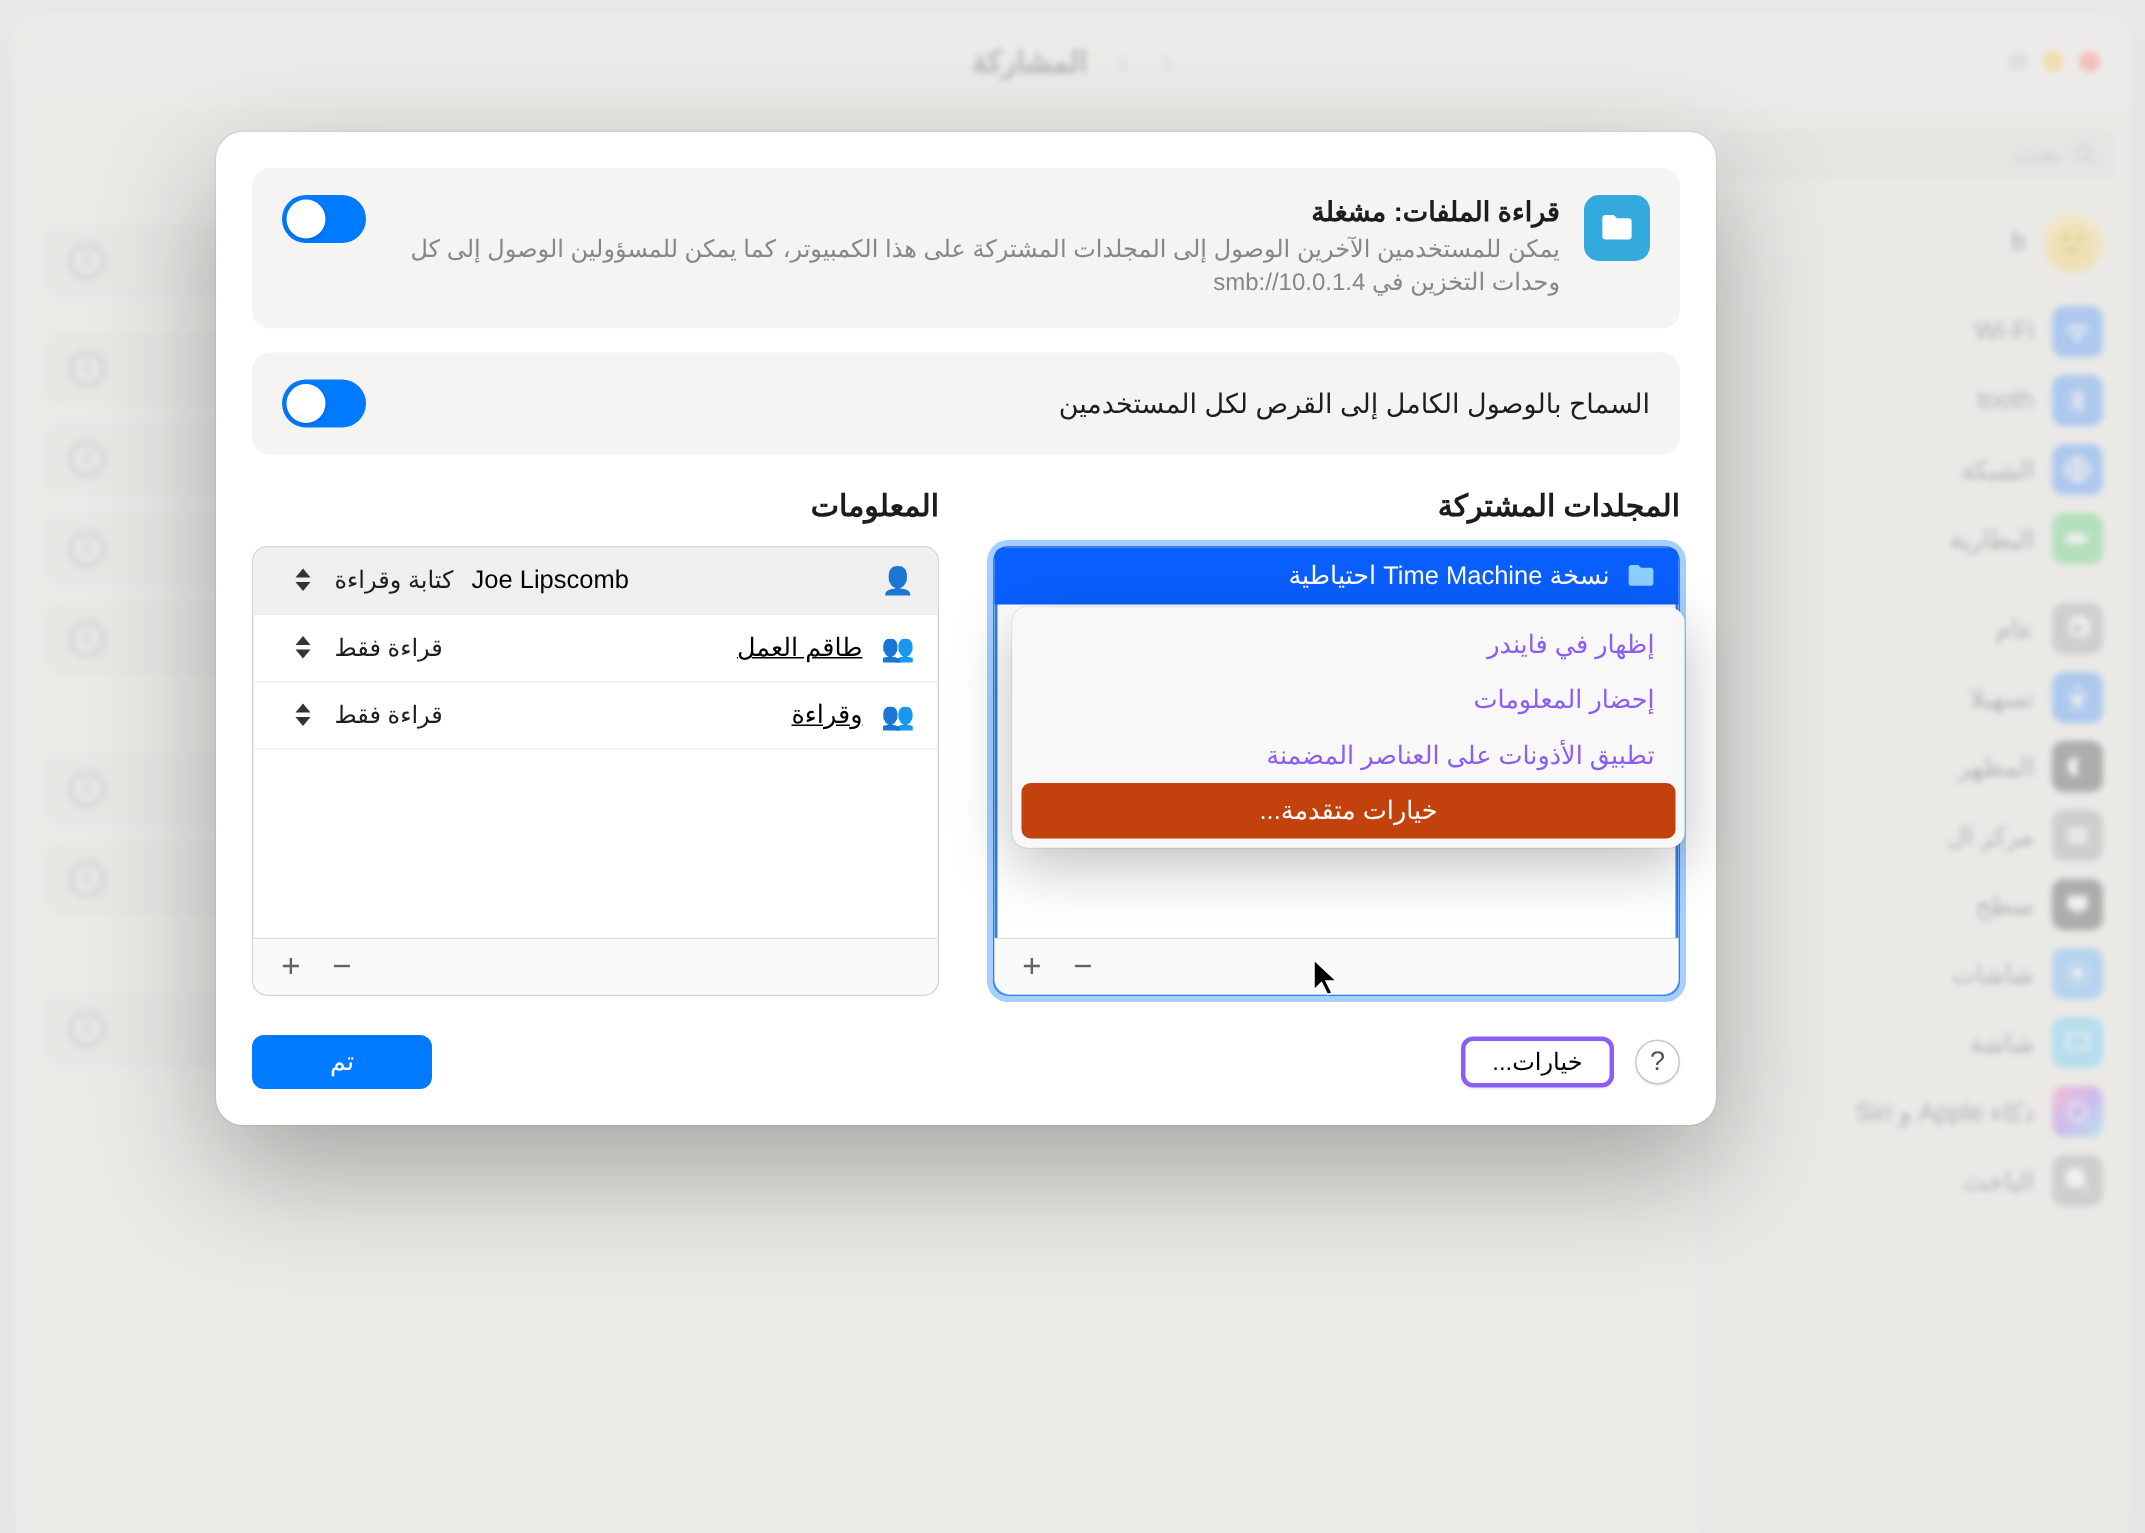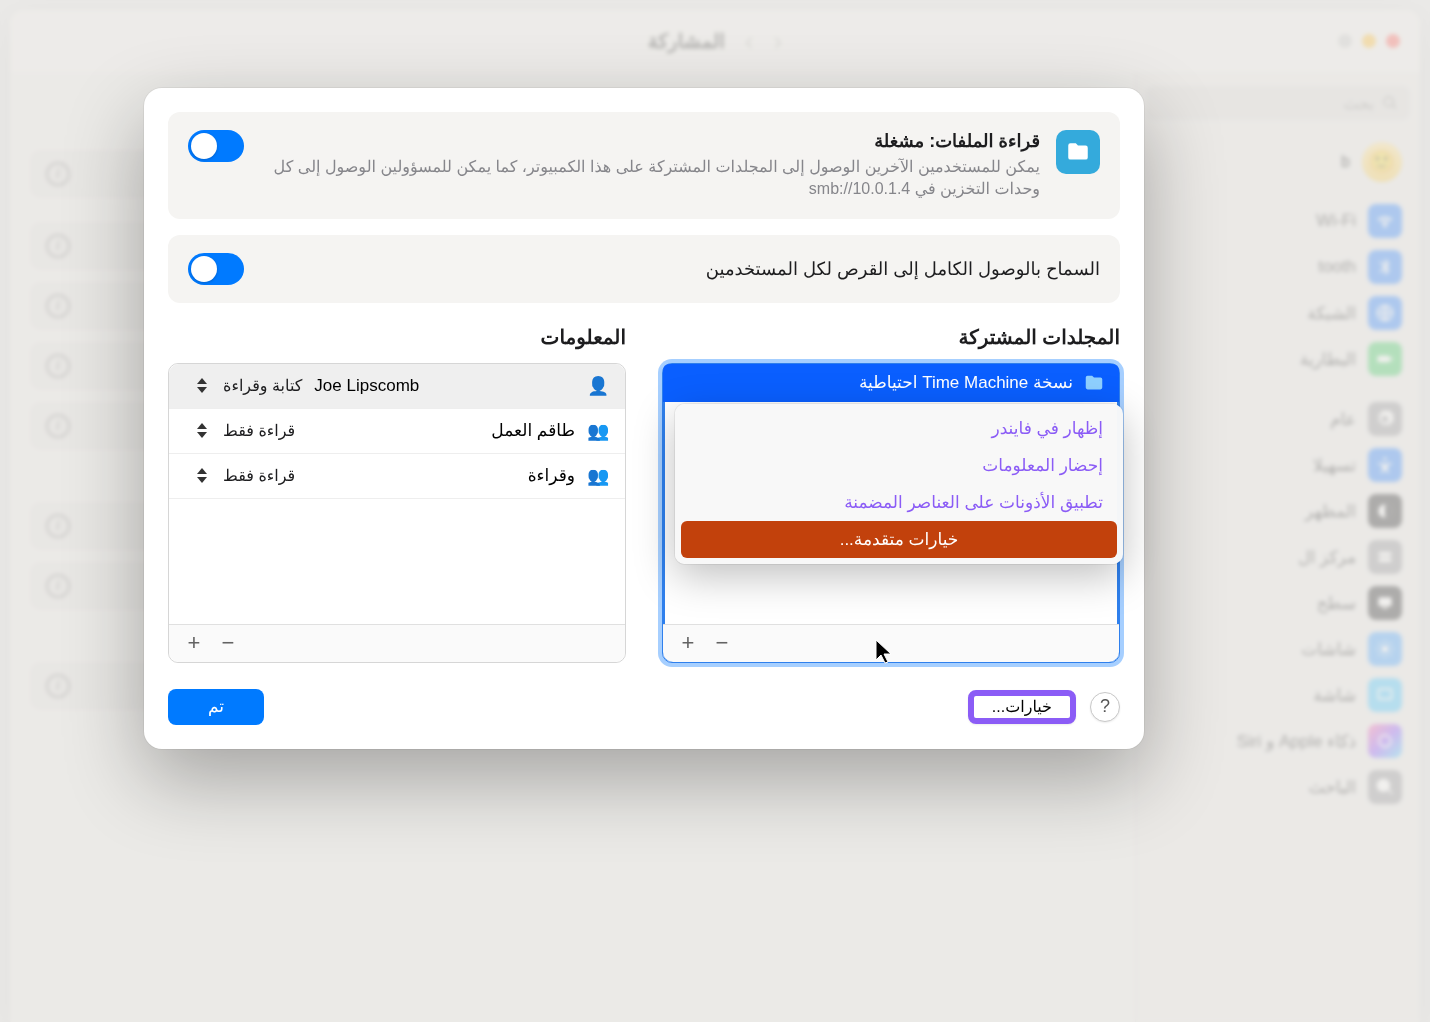--- a/index.html
+++ b/index.html
@@ -216,21 +216,21 @@
 .folder-row svg { width: 22px; height: 22px; fill: #8fd0ff; }
 .user-row {
   display: flex; align-items: center; gap: 12px;
   padding: 10px 14px;
   font-size: 17px;
   border-bottom: 1px solid #eee;
 }
 .user-row:first-child { background: #efefef; border-radius: 10px 10px 0 0; }
 .user-row .uicon { width: 24px; display:flex; justify-content:center; font-size: 18px; color: #1d1d1f; }
 .user-row .uname { flex: 1; text-align: left; direction: ltr; }
-.user-row .uname.ar { text-align: right; direction: rtl; }
+.user-row .uname.ar { text-align: right; direction: rtl; text-decoration: underline; }
 .user-row .perm { font-size: 16px; color: #1d1d1f; }
 .stepper {
   width: 18px; height: 24px;
   display: flex; flex-direction: column; align-items:center; justify-content:center;
   margin-left: 10px;
 }
 .stepper::before, .stepper::after {
   content:''; width:0; height:0;
   border-left: 5px solid transparent;
   border-right: 5px solid transparent;
@@ -286,29 +286,29 @@
 }
 .mf-right { display: flex; align-items:center; gap: 14px; }
 .help-btn {
   width: 30px; height: 30px; border-radius: 50%;
   background: #fff; border: 1px solid #c8c8c8;
   display:flex; align-items:center; justify-content:center;
   font-size: 18px; color: #555; cursor:pointer;
   box-shadow: 0 1px 2px rgba(0,0,0,.08);
 }
 .options-btn {
-  background: #fff; border: 6px solid #8b5cf6;
+  background: #fff; border: 3px solid #8b5cf6;
   border-radius: 8px; height: 34px;
   padding: 0 18px; font-size: 16px; cursor:pointer;
   box-shadow: 0 1px 2px rgba(0,0,0,.08);
 }
 .done-btn {
   background: #007aff; color: #fff;
   border: none; border-radius: 8px;
-  height: 36px; padding: 0 40px;
+  height: 36px; padding: 0 52px;
   font-size: 17px; font-weight: 500; cursor:pointer;
 }
 .cursor {
   position: absolute;
   top: 638px; left: 874px;
   width: 20px; height: 28px;
   z-index: 200;
   pointer-events: none;
 }
 </style>

